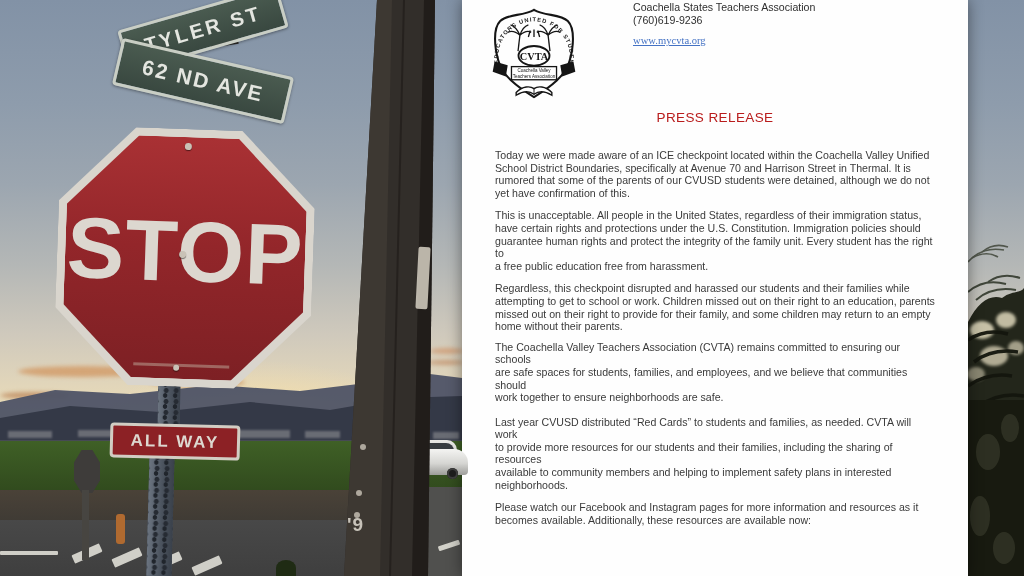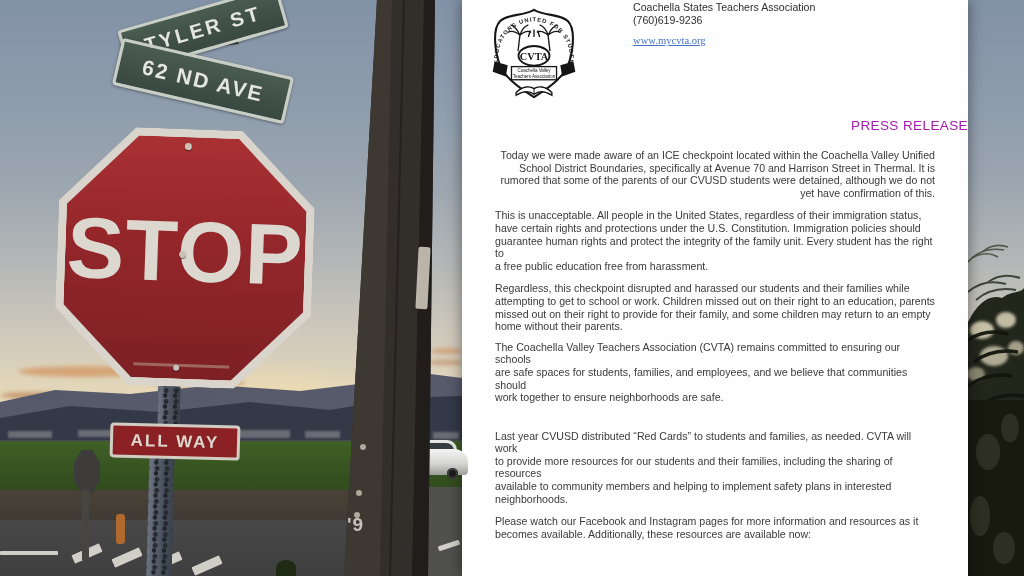--- a/index.html
+++ b/index.html
@@ -52,26 +52,26 @@
 
   .roadmark{position:absolute;background:#e9e7df;opacity:.85;border-radius:1px;}
 
   
   .doc{position:absolute;left:462px;top:0;width:506px;height:576px;background:#fefefe;
     color:#3a3a3a;box-shadow:0 0 14px rgba(0,0,0,.45);overflow:hidden;}
   .doc-header{position:relative;height:98px;}
   .doc-logo{position:absolute;left:25px;top:7px;}
   .contact{position:absolute;left:171px;top:1px;font-size:10.6px;line-height:13px;color:#2f2f2f;}
   .contact .site{display:inline-block;margin-top:7px;color:#4472c4;text-decoration:underline;}
-  .doc-title{text-align:right;font-size:13.5px;letter-spacing:.4px;color:#a21caf;margin-top:20px;}
+  .doc-title{text-align:center;font-size:13.5px;letter-spacing:.4px;color:#b91c1c;margin-top:12px;}
   .doc-date{text-align:center;font-size:10.6px;margin-top:20px;}
   .doc-headline{text-align:center;font-size:10.6px;margin-top:19px;letter-spacing:.1px;}
   .doc-body{padding:0 33px;}
   .para{white-space:pre-line;font-size:10.6px;line-height:12.6px;margin:0 0 10px 0;}
-  .para.first{margin-top:16px;text-align:right;}
+  .para.first{margin-top:24px;}
   .doc a{color:#4472c4;text-decoration:underline;cursor:pointer;font-family:Liberation Serif, serif;}
 
   
   .palms{position:absolute;left:968px;top:0;width:56px;height:576px;}
 </style>
 </head>
 <body>
 
 <div id="stage">
 
@@ -245,21 +245,21 @@
 rumored that some of the parents of our CVUSD students were detained, although we do not
 yet have confirmation of this.</p>
       <p class="para">This is unacceptable. All people in the United States, regardless of their immigration status,
 have certain rights and protections under the U.S. Constitution. Immigration policies should
 guarantee human rights and protect the integrity of the family unit. Every student has the right to
 a free public education free from harassment.</p>
       <p class="para" style="margin-bottom:8px;">Regardless, this checkpoint disrupted and harassed our students and their families while
 attempting to get to school or work. Children missed out on their right to an education, parents
 missed out on their right to provide for their family, and some children may return to an empty
 home without their parents.</p>
-      <p class="para" style="margin-bottom:26px;">The Coachella Valley Teachers Association (CVTA) remains committed to ensuring our schools
+      <p class="para" style="margin-bottom:12px;">The Coachella Valley Teachers Association (CVTA) remains committed to ensuring our schools
 are safe spaces for students, families, and employees, and we believe that communities should
 work together to ensure neighborhoods are safe.</p>
       <p class="para">Last year CVUSD distributed “Red Cards” to students and families, as needed. CVTA will work
 to provide more resources for our students and their families, including the sharing of resources
 available to community members and helping to implement safety plans in interested
 neighborhoods.</p>
       <p class="para" style="margin-bottom:0;">Please watch our Facebook and Instagram pages for more information and resources as it
 becomes available. Additionally, these resources are available now:</p>
 
     </div>

